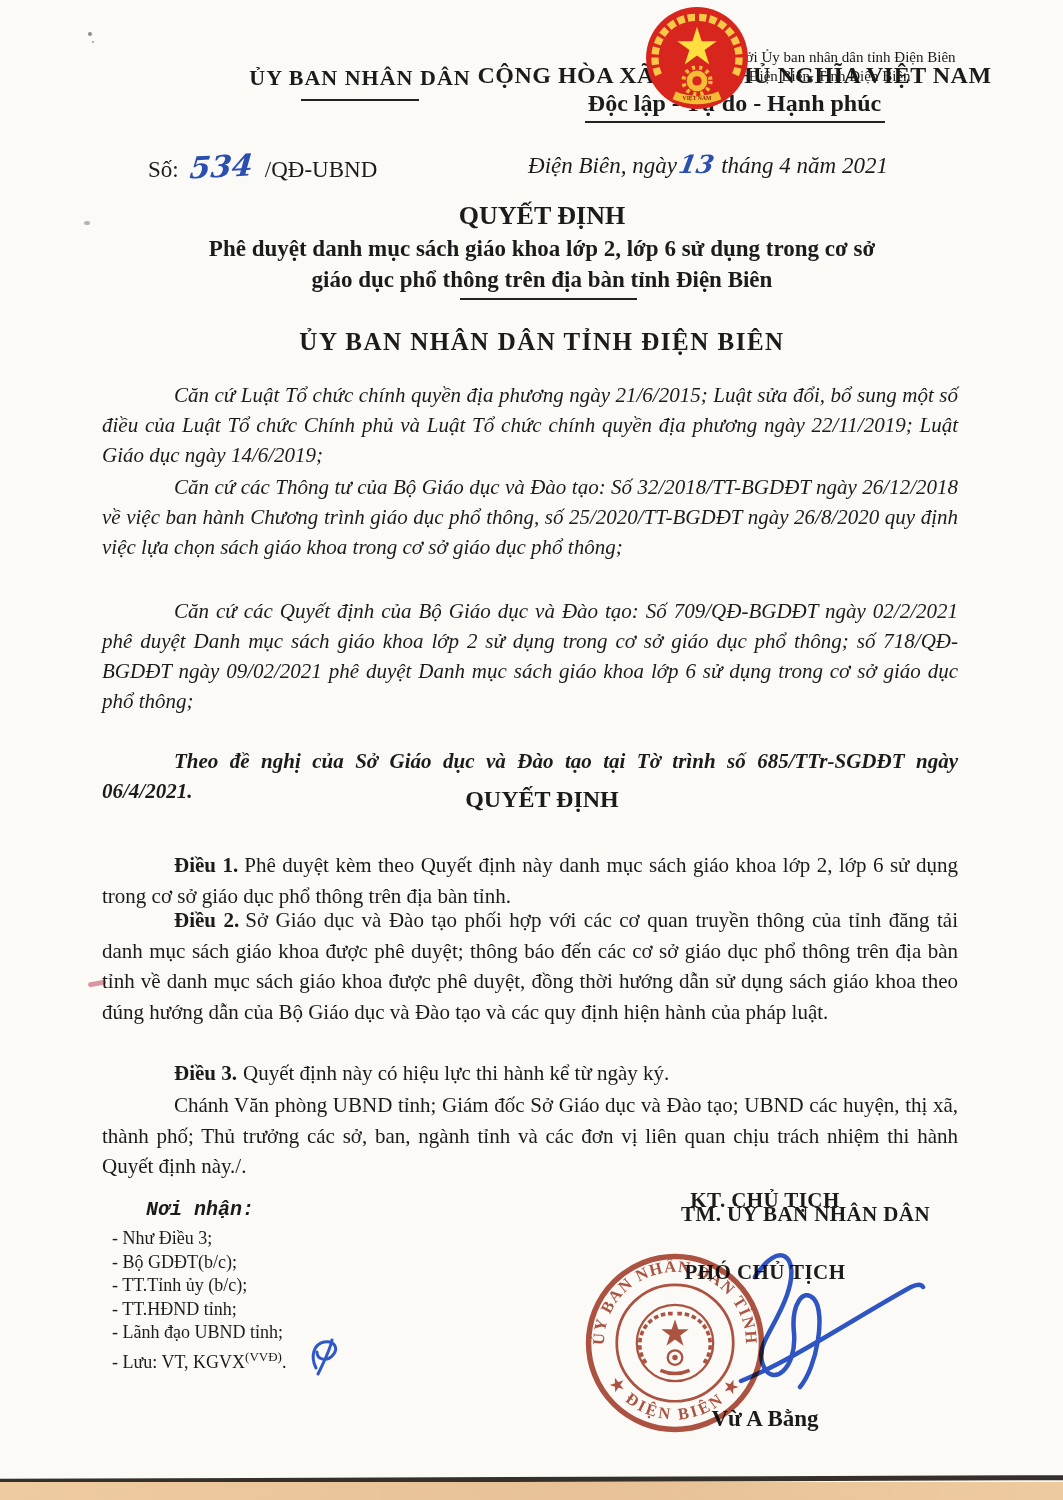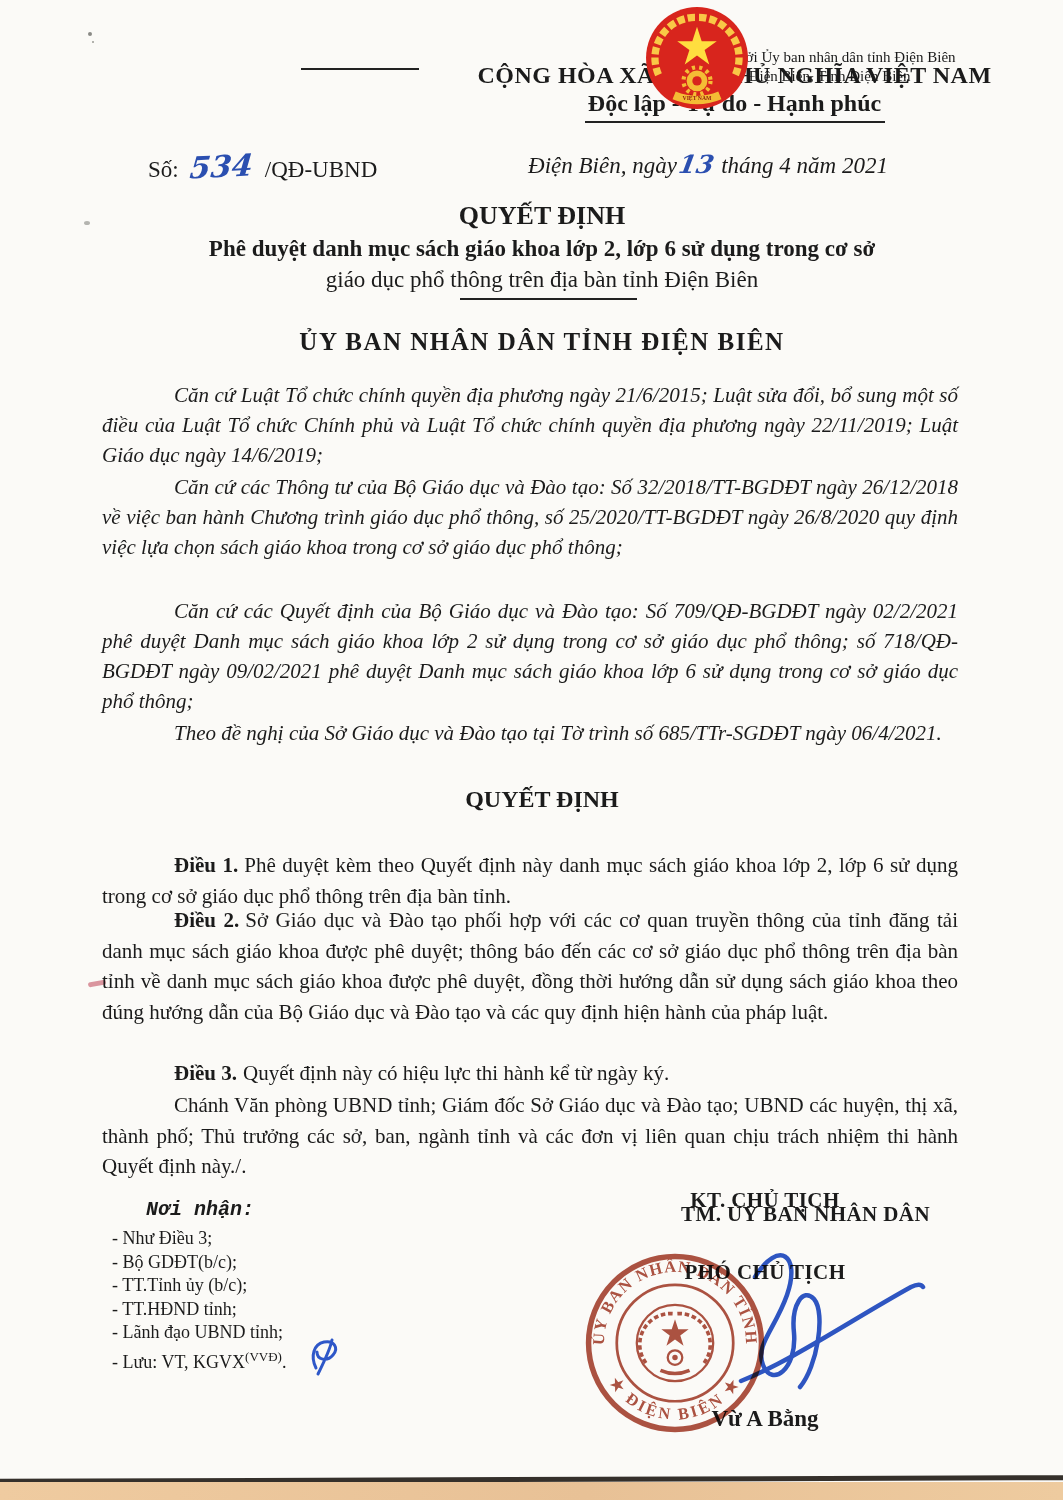--- a/index.html
+++ b/index.html
@@ -26,21 +26,21 @@
   .num-hand{font-size:30px;display:inline-block;transform:skewX(-8deg) rotate(-3deg);
             margin:0 6px;}
   .dateline{left:498px;top:150px;width:420px;text-align:center;font-style:italic;
             font-size:23px;white-space:nowrap;}
   .day-hand{font-size:25px;display:inline-block;transform:skewX(-10deg);
             margin-left:-4px;margin-right:2px;}
 
   
   .t-kind{left:102px;top:201px;width:880px;font-weight:bold;font-size:26px;}
   .t-sub1{left:102px;top:236px;width:880px;font-weight:bold;font-size:23px;text-align:center;}
-  .t-sub2{left:102px;top:267px;width:880px;font-weight:normal;font-size:23px;}
+  .t-sub2{left:102px;top:267px;width:880px;font-weight:bold;font-size:23px;}
   .t-rule{left:460px;top:298px;width:177px;height:2px;background:#222;}
   .authority{left:102px;top:328px;width:880px;font-weight:bold;font-size:25px;
              letter-spacing:1.5px;}
 
   
   .par{left:102px;width:856px;font-size:21px;text-align:justify;
        text-indent:72px;margin:0;}
   .pre{font-style:italic;line-height:30px;}
   .art{line-height:30.5px;}
   .artlbl{font-weight:bold;margin-right:6px;}
@@ -77,20 +77,21 @@
 </head>
 <body>
 
 <div>
 
   <div class="abs speck1"></div>
   <div class="abs speck2"></div>
   <div class="abs pinkdash"></div>
 
   <div class="abs issuer ctr">
+    <div>ỦY BAN NHÂN DÂN</div>
     <div class="issuer-rule"></div>
   </div>
 
   <div class="abs nat ctr">
     <div class="nat-l1">CỘNG HÒA XÃ HỘI CHỦ NGHĨA VIỆT NAM</div>
     <div class="nat-l2">Độc lập - Tự do - Hạnh phúc</div>
     <div class="nat-rule"></div>
   </div>
 
   <div class="abs esign" style="left:716px;top:49px;">Ký bởi Ủy ban nhân dân tỉnh Điện Biên</div>
@@ -122,21 +123,21 @@
 
   <div class="abs t-kind ctr">QUYẾT ĐỊNH</div>
   <div class="abs t-sub1 ctr">Phê duyệt danh mục sách giáo khoa lớp 2, lớp 6 sử dụng trong cơ sở</div>
   <div class="abs t-sub2 ctr">giáo dục phổ thông trên địa bàn tỉnh Điện Biên</div>
   <div class="abs t-rule"></div>
   <div class="abs authority ctr">ỦY BAN NHÂN DÂN TỈNH ĐIỆN BIÊN</div>
 
   <p class="abs par pre" style="top:380px;">Căn cứ Luật Tổ chức chính quyền địa phương ngày 21/6/2015; Luật sửa đổi, bổ sung một số điều của Luật Tổ chức Chính phủ và Luật Tổ chức chính quyền địa phương ngày 22/11/2019; Luật Giáo dục ngày 14/6/2019;</p>
   <p class="abs par pre" style="top:472px;">Căn cứ các Thông tư của Bộ Giáo dục và Đào tạo: Số 32/2018/TT-BGDĐT ngày 26/12/2018 về việc ban hành Chương trình giáo dục phổ thông, số 25/2020/TT-BGDĐT ngày 26/8/2020 quy định việc lựa chọn sách giáo khoa trong cơ sở giáo dục phổ thông;</p>
   <p class="abs par pre" style="top:596px;">Căn cứ các Quyết định của Bộ Giáo dục và Đào tạo: Số 709/QĐ-BGDĐT ngày 02/2/2021 phê duyệt Danh mục sách giáo khoa lớp 2 sử dụng trong cơ sở giáo dục phổ thông; số 718/QĐ-BGDĐT ngày 09/02/2021 phê duyệt Danh mục sách giáo khoa lớp 6 sử dụng trong cơ sở giáo dục phổ thông;</p>
-  <p class="abs par pre" style="top:718px;">Theo đề nghị của Sở Giáo dục và Đào tạo tại Tờ trình số 685/TTr-SGDĐT ngày 06/4/2021.</p>
+  <p class="abs par pre" style="top:746px;font-weight:bold;">Theo đề nghị của Sở Giáo dục và Đào tạo tại Tờ trình số 685/TTr-SGDĐT ngày 06/4/2021.</p>
 
   <div class="abs heading2 ctr">QUYẾT ĐỊNH</div>
 
   <p class="abs par art" style="top:842px;margin-top:8px;">
     <b class="artlbl">Điều 1.</b><span>Phê duyệt kèm theo Quyết định này danh mục sách giáo khoa lớp 2, lớp 6 sử dụng trong cơ sở giáo dục phổ thông trên địa bàn tỉnh.</span>
   </p>
   <p class="abs par art" style="top:905px;">
     <b class="artlbl">Điều 2.</b><span>Sở Giáo dục và Đào tạo phối hợp với các cơ quan truyền thông của tỉnh đăng tải danh mục sách giáo khoa được phê duyệt; thông báo đến các cơ sở giáo dục phổ thông trên địa bàn tỉnh về danh mục sách giáo khoa được phê duyệt, đồng thời hướng dẫn sử dụng sách giáo khoa theo đúng hướng dẫn của Bộ Giáo dục và Đào tạo và các quy định hiện hành của pháp luật.</span>
   </p>
   <p class="abs par art" style="top:1058px;">

